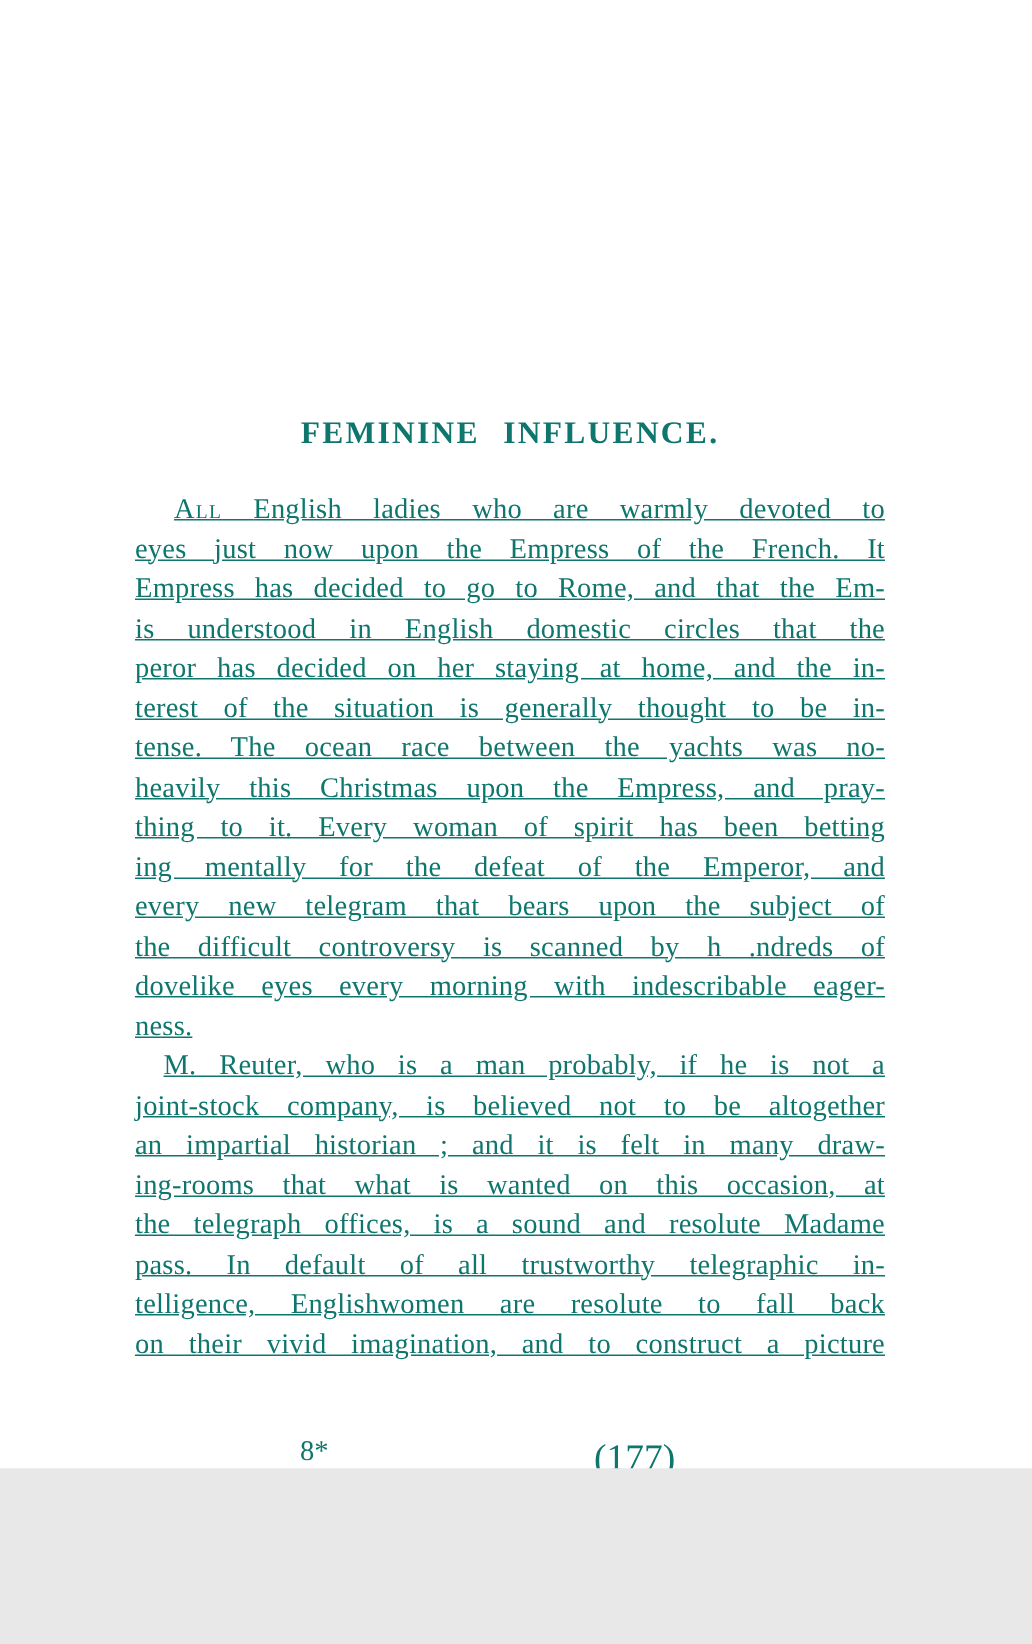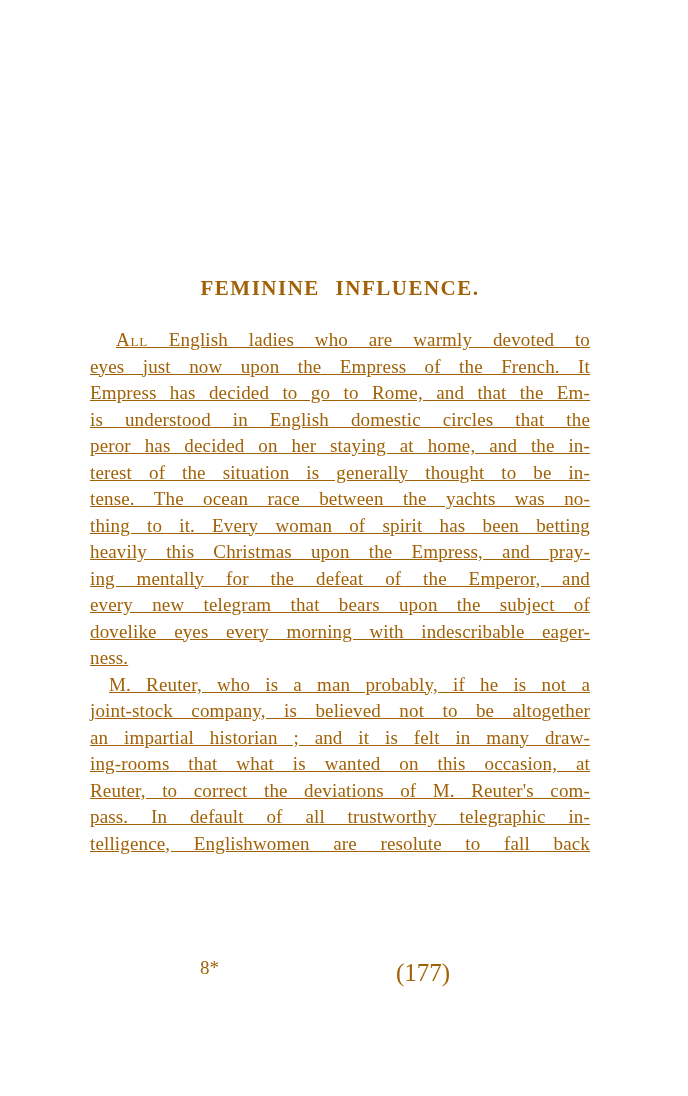--- a/index.html
+++ b/index.html
@@ -3,23 +3,23 @@
 <meta charset="utf-8">
 <style>
   html, body {
     margin: 0;
     padding: 0;
     background: #e8e8e8;
   }
   .page {
     position: relative;
     width: 688px;
-    height: 1096px;
+    height: 979px;
     background: #ffffff;
-    color: #a16207;
+    color: #0f766e;
     font-family: "Liberation Serif", "DejaVu Serif", serif;
     overflow: hidden;
   }
   .title {
     position: absolute;
     top: 276px;
     left: 90px;
     width: 500px;
     margin: 0;
     text-align: center;
@@ -81,36 +81,38 @@
   <div class="text-block">
 
     <p class="para">
       <span class="line indent-1"><span class="lead">All</span> <span>English ladies who are warmly devoted to</span></span>
       <span class="line">eyes just now upon the Empress of the French.  It</span>
       <span class="line">Empress has decided to go to Rome, and that the Em-</span>
       <span class="line">is understood in English domestic circles that the</span>
       <span class="line">peror has decided on her staying at home, and the in-</span>
       <span class="line">terest of the situation is generally thought to be in-</span>
       <span class="line">tense.  The ocean race between the yachts was no-</span>
+      <span class="line">heavily this Christmas upon the Empress, and pray-</span>
       <span class="line">thing to it.  Every woman of spirit has been betting</span>
-      <span class="line">heavily this Christmas upon the Empress, and pray-</span>
       <span class="line">ing mentally for the defeat of the Emperor, and</span>
       <span class="line">every new telegram that bears upon the subject of</span>
+      <span class="line">the difficult controversy is scanned by h .ndreds of</span>
       <span class="line">dovelike eyes every morning with indescribable eager-</span>
       <span class="line short-last">ness.</span>
     </p>
 
     <p class="para">
       <span class="line indent-2">M. Reuter, who is a man probably, if he is not a</span>
       <span class="line">joint-stock company, is believed not to be altogether</span>
       <span class="line">an impartial historian ; and it is felt in many draw-</span>
       <span class="line">ing-rooms that what is wanted on this occasion, at</span>
-      <span class="line">Reuter, to correct the deviations of M. Reuter's com-</span>
+      <span class="line">the telegraph offices, is a sound and resolute Madame</span>
       <span class="line">pass.  In default of all trustworthy telegraphic in-</span>
       <span class="line">telligence, Englishwomen are resolute to fall back</span>
+      <span class="line">on their vivid imagination, and to construct a picture</span>
     </p>
 
   </div>
 
   <span class="footer-sig">8*</span>
   <span class="footer-pagenum">(177)</span>
 
 </div>
 
 </body></html>

